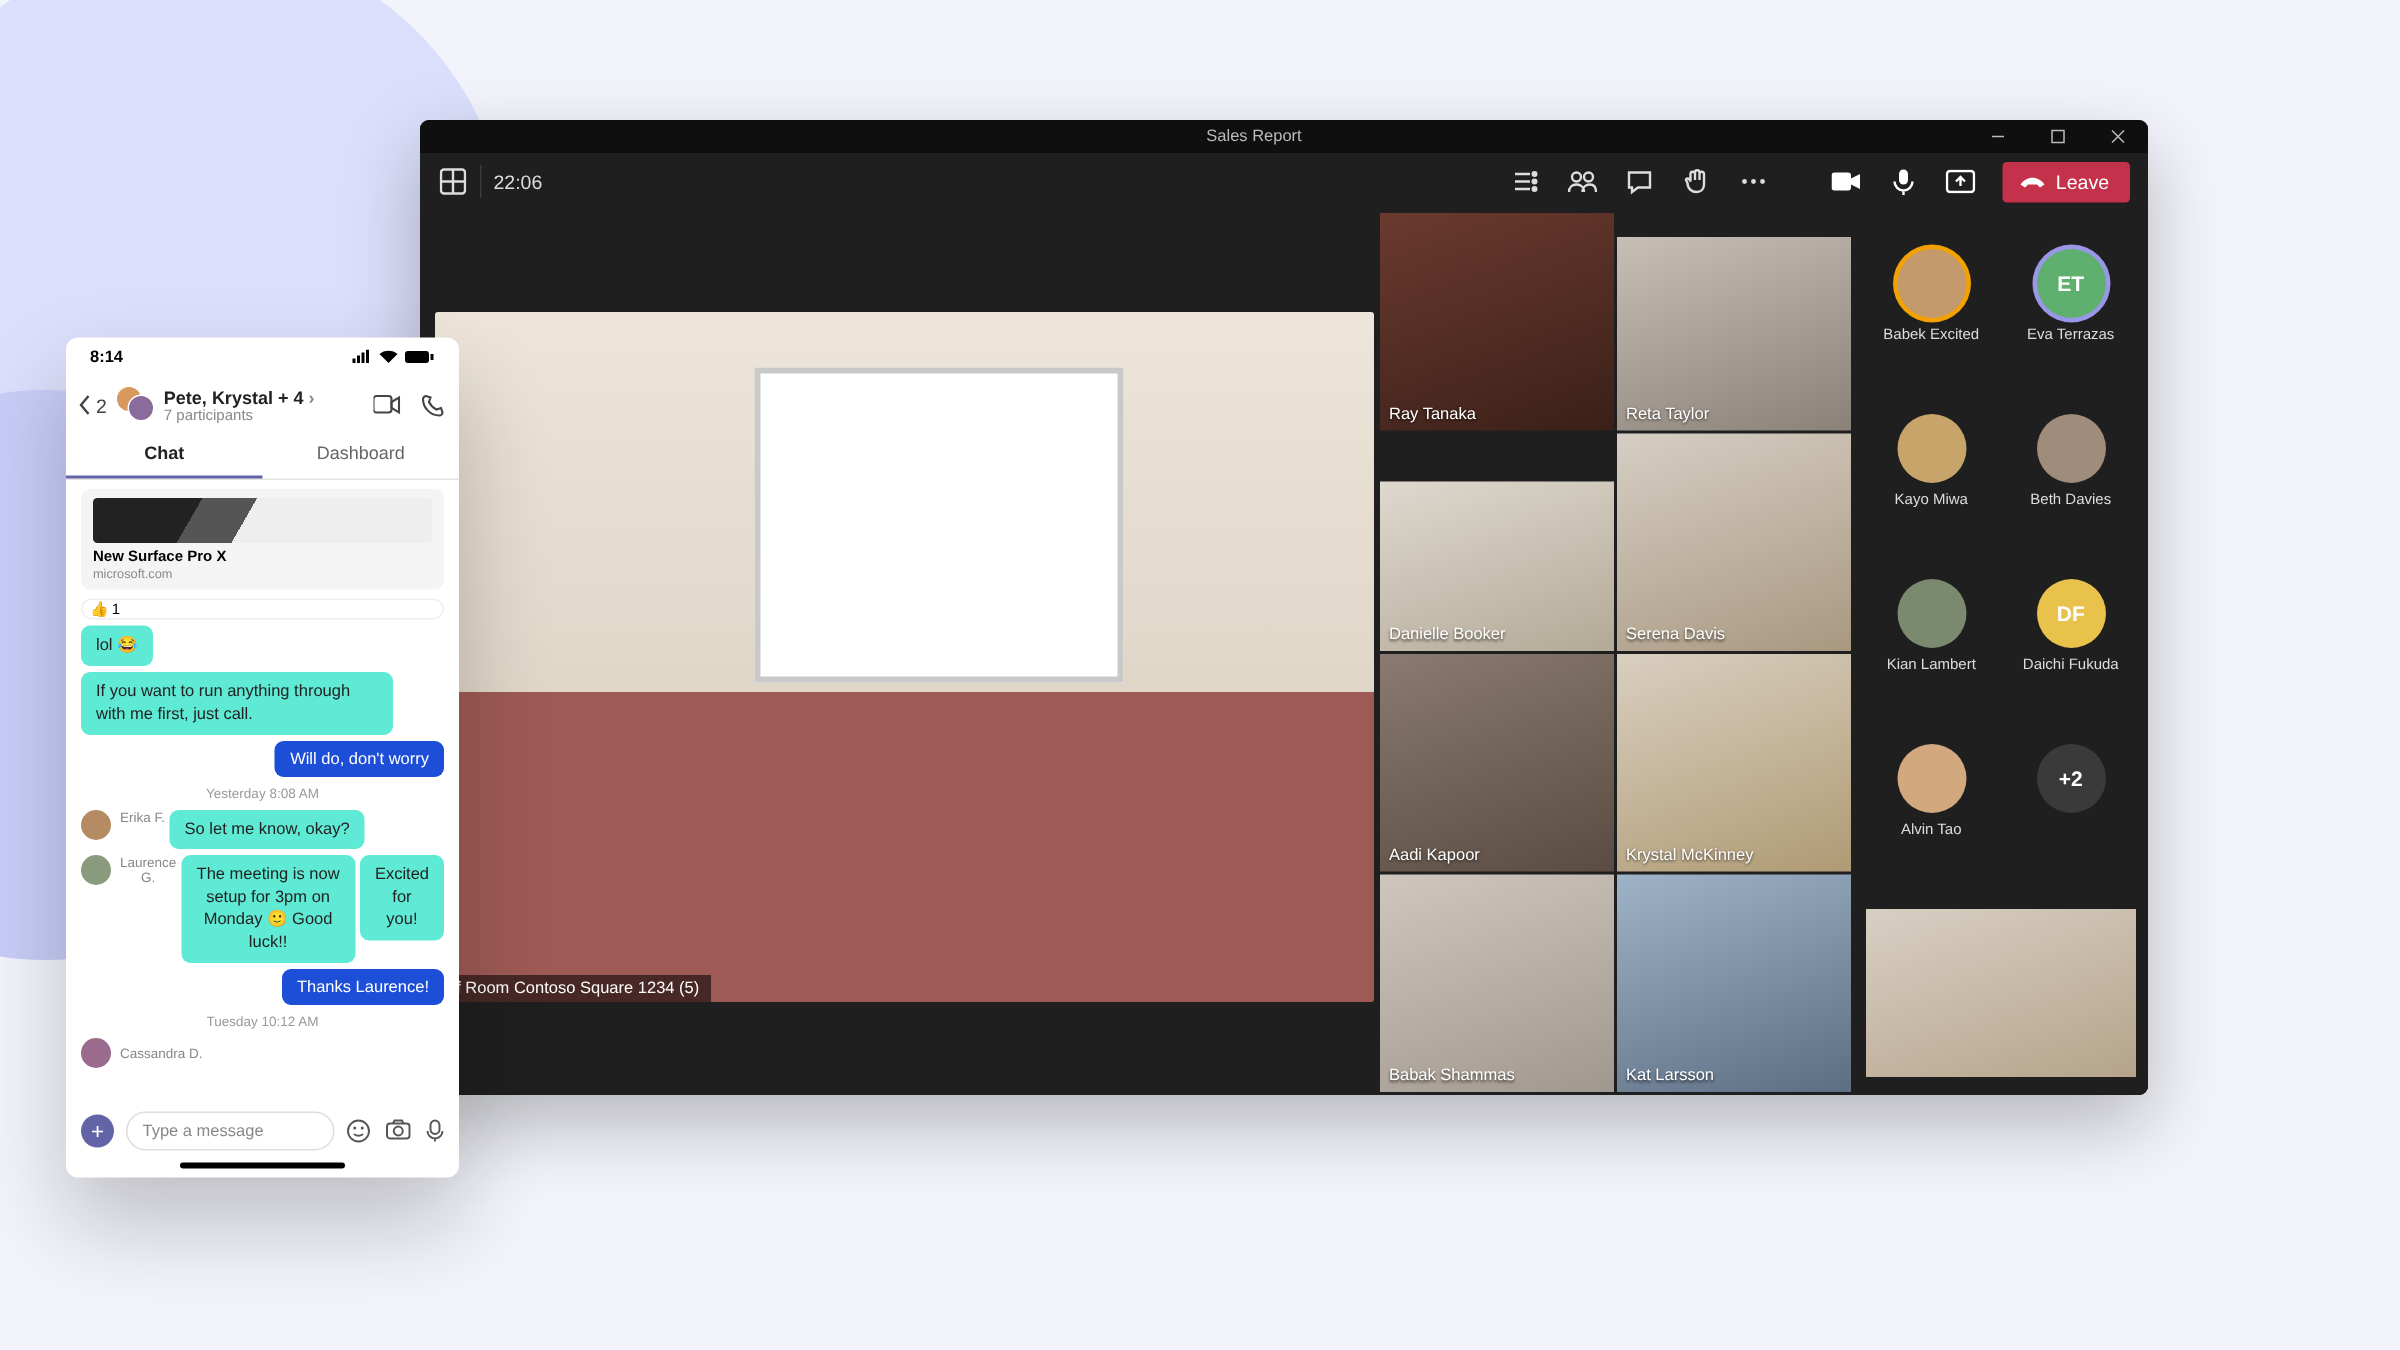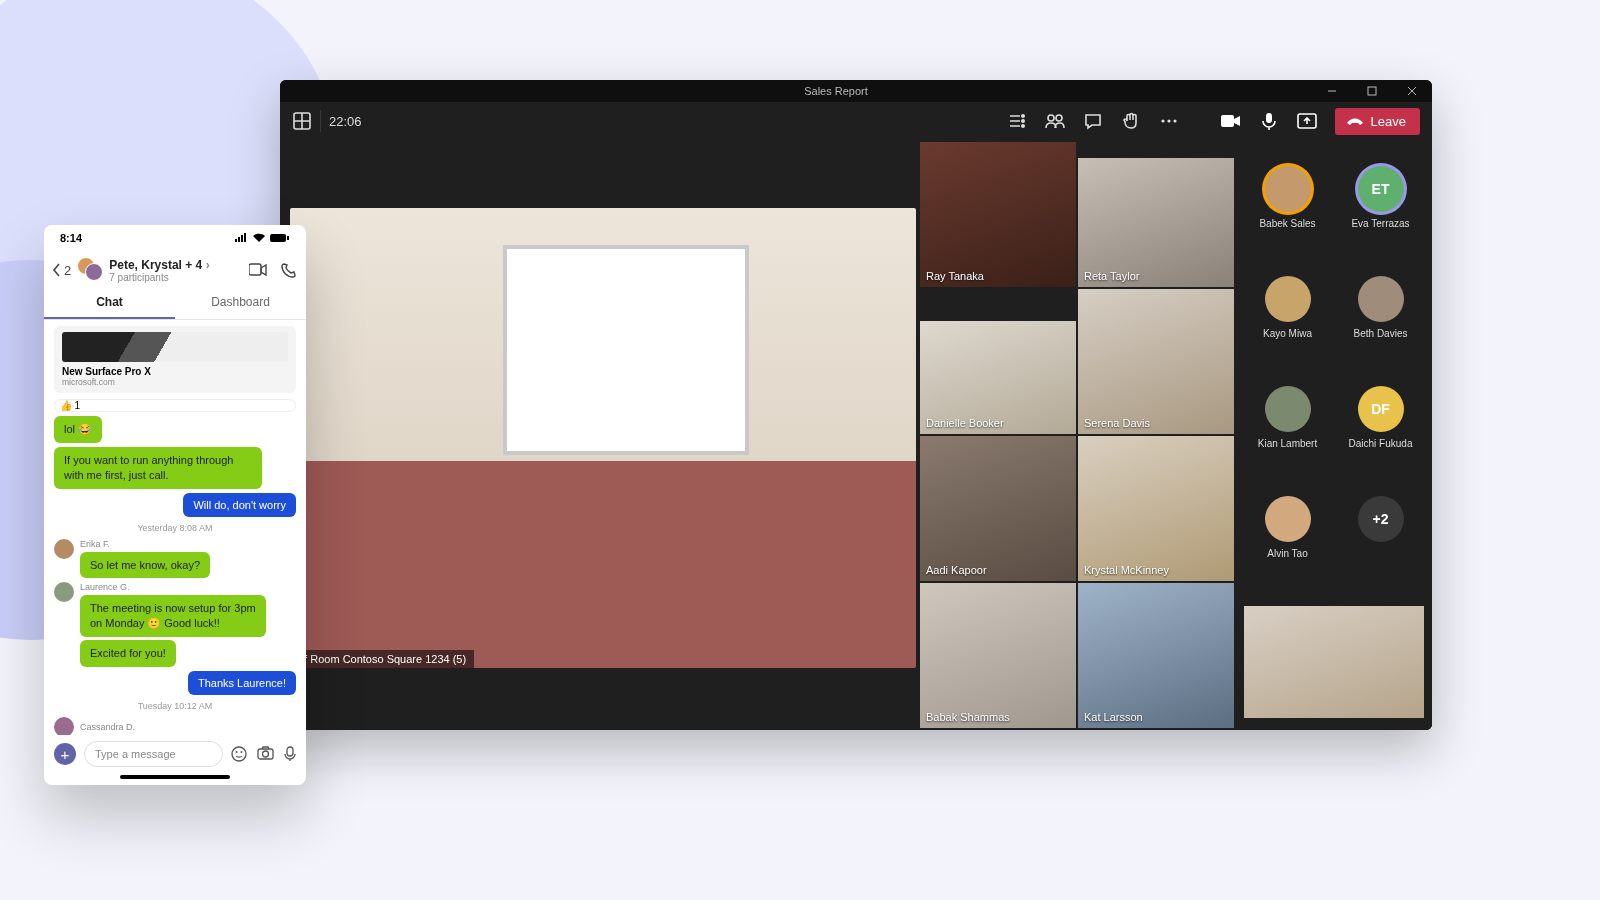--- a/index.html
+++ b/index.html
@@ -22,26 +22,26 @@
 .ph-actions{ display:flex; gap:14px; color:#444;}
 .ph-tabs{ display:flex; border-bottom:1px solid #e3e3e3; font-size:12px; }
 .ph-tab{ flex:1; text-align:center; padding:8px 0; color:#666;}
 .ph-tab.active{ color:#222; border-bottom:2px solid #6264a7; font-weight:600;}
 .ph-body{ flex:1; overflow:hidden; padding:6px 10px 4px 10px; display:flex; flex-direction:column; gap:4px; font-size:11px;}
 .card{ background:#f4f4f4; border-radius:6px; padding:6px 8px; }
 .card .thumb{ height:30px; background:linear-gradient(120deg,#222 30%,#555 30%,#555 45%,#eee 45%); border-radius:3px; margin-bottom:4px;}
 .card .ct{ font-size:10px; font-weight:600;}
 .card .cs{ font-size:8.5px; color:#888;}
 .react{ font-size:10px; margin-top:2px; display:inline-flex; align-items:center; gap:2px; background:#fff; border:1px solid #eee; border-radius:10px; padding:0 5px;}
-.msg-in{ background:#84cc16; border-radius:6px; padding:6px 10px; max-width:86%; align-self:flex-start; color:#222; line-height:1.35;}
+.msg-in{ background:#5eead4; border-radius:6px; padding:6px 10px; max-width:86%; align-self:flex-start; color:#222; line-height:1.35;}
 .msg-out{ background:#1d4ed8; color:#fff; border-radius:6px; padding:6px 10px; max-width:80%; align-self:flex-end;}
 .ts{ font-size:9px; color:#999; text-align:center; margin:2px 0;}
 .row{ display:flex; gap:6px; align-items:flex-start;}
 .avc{ width:20px; height:20px; border-radius:50%; flex-shrink:0;}
-.row .col{ display:flex; flex-direction:column; gap:3px; flex:1;}
+.row .col{ display:flex; flex-direction:row; gap:3px; flex:1;text-align:center;}
 .sender{ font-size:9px; color:#888;}
 .ph-compose{ display:flex; align-items:center; gap:8px; padding:6px 10px 4px 10px;}
 .plus{ width:22px; height:22px; border-radius:50%; background:#6264a7; color:#fff; display:flex; align-items:center; justify-content:center; font-size:15px; font-weight:400;}
 .inputbox{ flex:1; border:1px solid #ddd; border-radius:16px; padding:6px 10px; font-size:11px; color:#888;}
 .ci{ display:flex; gap:10px; color:#555;}
 .homebar{ width:110px; height:4px; background:#000; border-radius:3px; margin:4px auto 6px;}
 
 
 .win { position:absolute; left:280px; top:80px; width:1152px; height:650px; background:#1f1f1f; border-radius:6px; overflow:hidden; z-index:2; box-shadow:0 20px 50px rgba(0,0,0,.25); display:flex; flex-direction:column;}
 .titlebar{ height:26px; background:#0f0f0f; display:flex; align-items:center; color:#bbb; font-size:11px;}
@@ -304,21 +304,21 @@
         <div class="tile p7">
           <div class="lbl">Babak Shammas</div>
         </div>
         <div class="tile p6">
           <div class="lbl">Kat Larsson</div>
         </div>
       </div>
     <div class="roster">
         <div class="rp">
           <div class="rc ring" style="background: rgb(196, 154, 108);"></div>
-          <div>Babek Sales</div>
+          <div>Babek Excited</div>
         </div>
         <div class="rp">
           <div class="rc ring2" style="background: rgb(95, 176, 110);">ET</div>
           <div>Eva Terrazas</div>
         </div>
         <div class="rp">
           <div class="rc " style="background: rgb(199, 165, 106);"></div>
           <div>Kayo Miwa</div>
         </div>
         <div class="rp">

